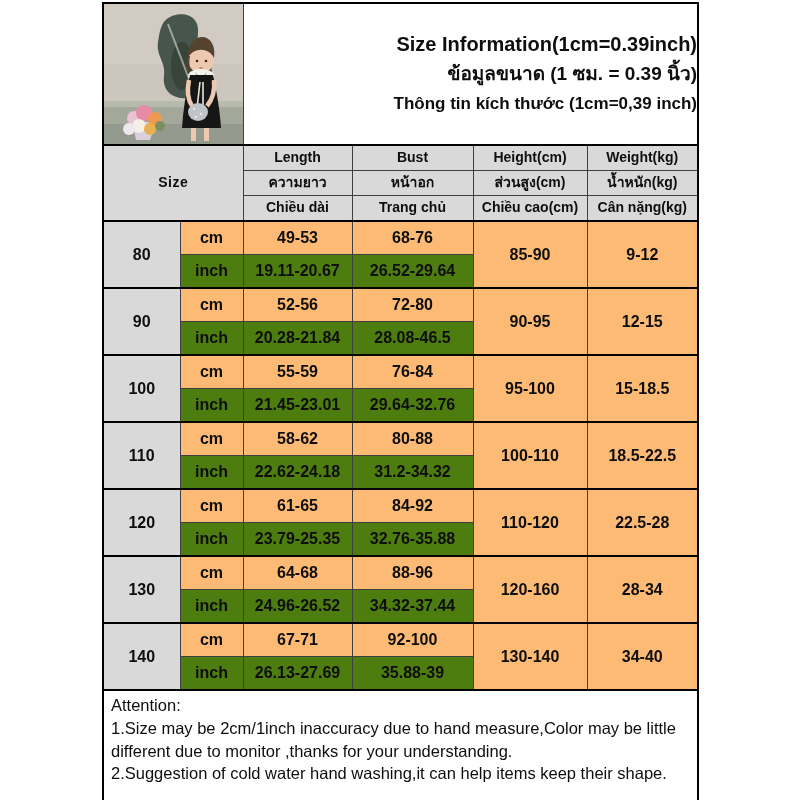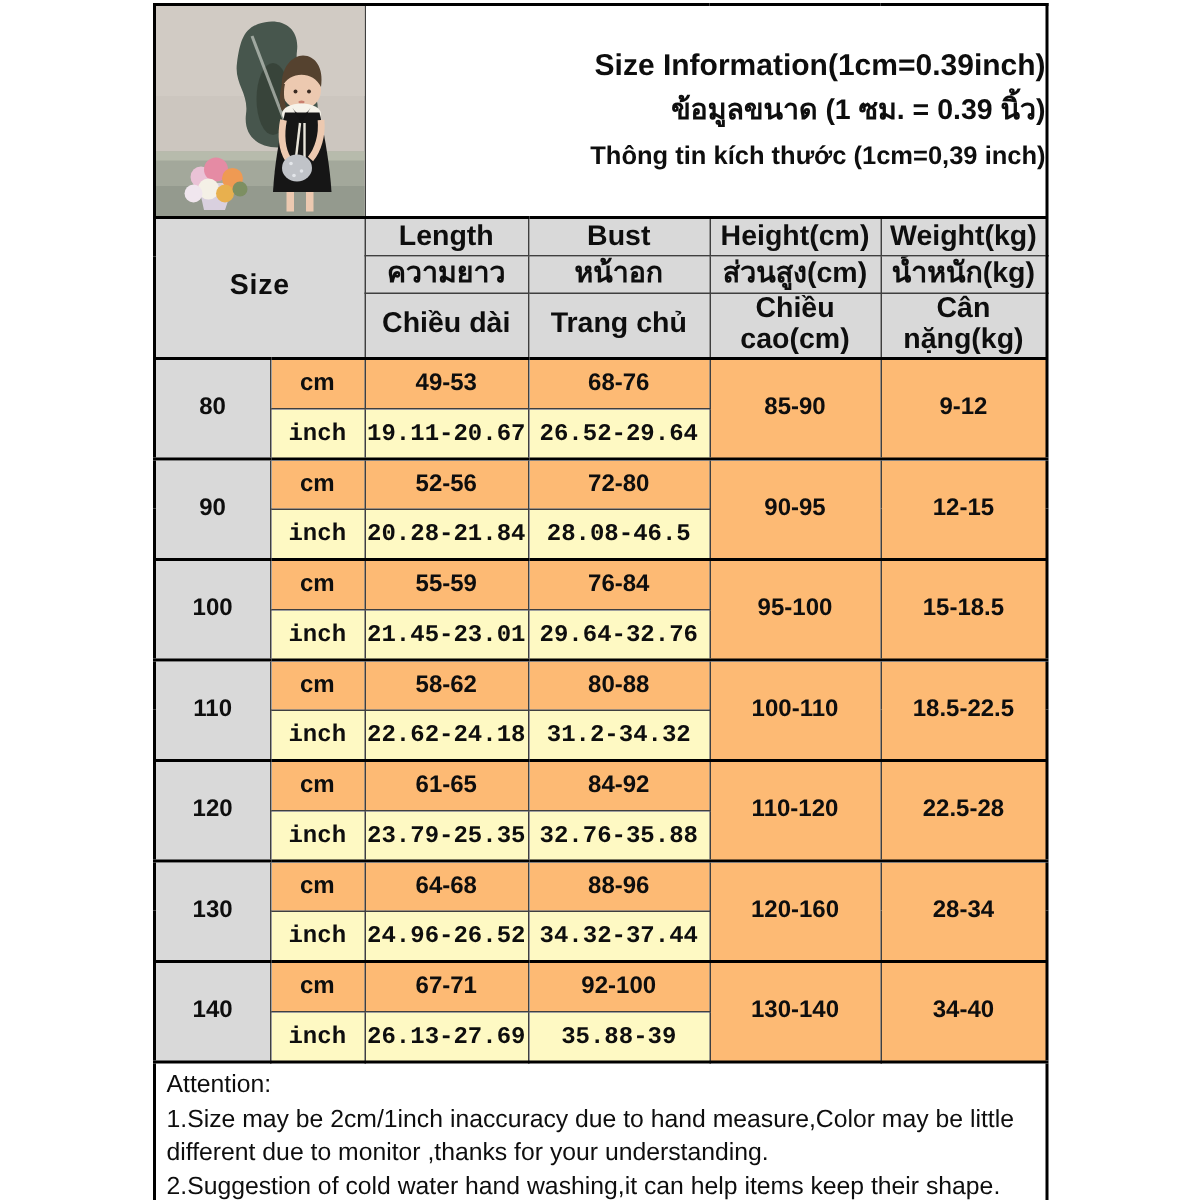--- a/index.html
+++ b/index.html
@@ -22,24 +22,24 @@
   
   col.c-size{width:77px}
   col.c-unit{width:63px}
   col.c-length{width:109px}
   col.c-bust{width:121px}
   col.c-height{width:114px}
   col.c-weight{width:111px}
 
   .gray-dark{background:#d9d9d9;}
   .gray-light{background:#fdba74;}
-  .white-bg{background:#fef9c3;font-family:Liberation Mono, monospace;}
+  .white-bg{background:#4d7c0f;}
 
   tr.group-start td{border-top:2px solid #000;}
-  tr.hdr td{height:24px;font-size:19px;line-height:1.1;}
+  tr.hdr td{height:24px;font-size:14px;line-height:1.1;}
   tr.data-row td{height:32px;}
 
   .photo-cell{height:140px;padding:0;background:#ccc6bf;}
   .title-cell{background:#ffffff;}
   .title-cell .tline{display:block;text-align:right;}
   .t-en{font-size:20px;line-height:30px;}
   .t-th{font-size:19px;line-height:30px;}
   .t-vi{font-size:17px;line-height:30px;}
 
   .size-cell{font-size:30px;letter-spacing:0.5px;}

